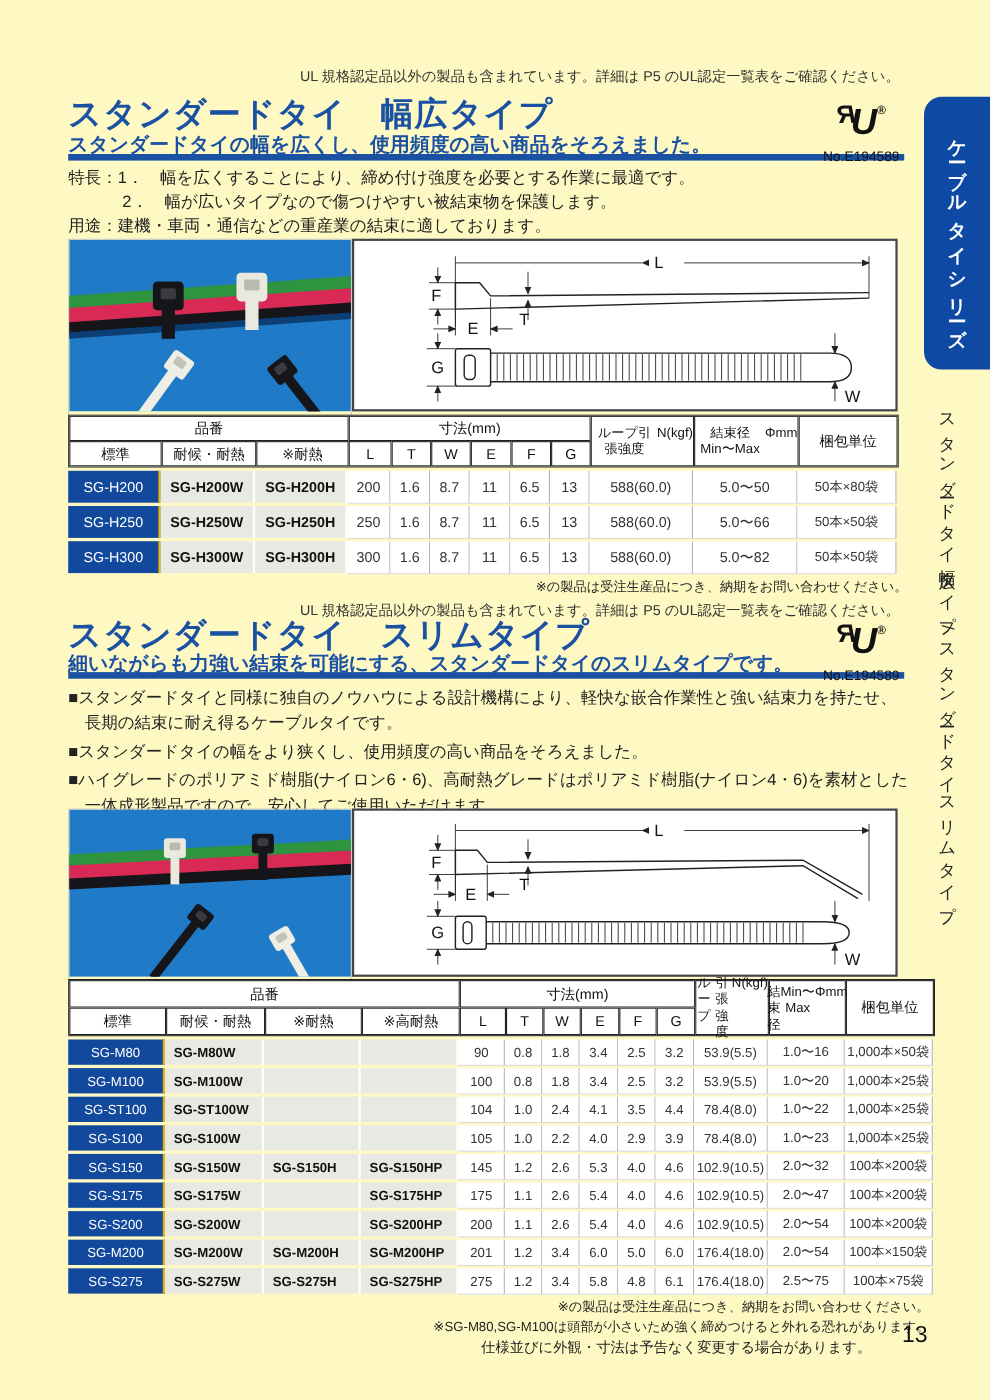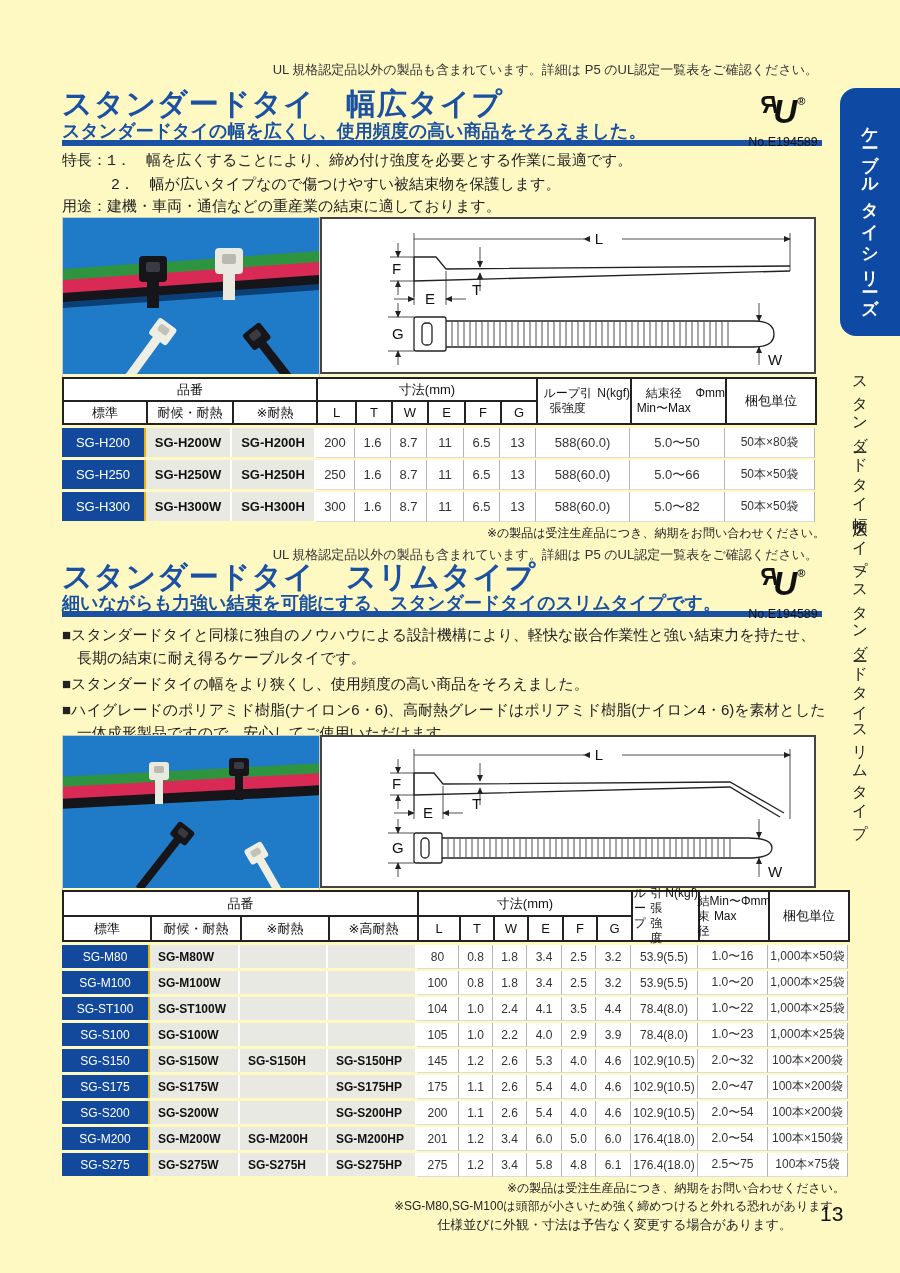--- a/index.html
+++ b/index.html
@@ -73,21 +73,21 @@
   <div class="sec-title" style="top:84px;">スタンダードタイ　幅広タイプ</div>
   <div class="sec-sub" style="top:119px;">スタンダードタイの幅を広くし、使用頻度の高い商品をそろえました。</div>
   <div class="sec-bar" style="top:140px;"></div>
 
   <div class="ulmark" style="left:748px;top:84px;">
     <div class="glyph"><span class="ul-r">R</span><span class="ul-u">U</span><span class="ul-reg">®</span></div>
     <div class="ul-no">No.E194589</div>
   </div>
 
   <div class="body-text" style="top:151px;">
-    <p style="margin:0;font-family:Liberation Mono, monospace;">特長：1．　幅を広くすることにより、締め付け強度を必要とする作業に最適です。</p>
+    <p style="margin:0;">特長：1．　幅を広くすることにより、締め付け強度を必要とする作業に最適です。</p>
     <p style="margin:0;">　　　 2．　幅が広いタイプなので傷つけやすい被結束物を保護します。</p>
     <p style="margin:0;">用途：建機・車両・通信などの重産業の結束に適しております。</p>
   </div>
 
   <div class="photo" style="top:217px;">
     <svg width="256" height="156" viewBox="0 0 256 156">
       <rect x="0" y="0" width="256" height="156" fill="#1f7ac7"></rect>
       <g transform="rotate(-4 128 60)">
         <rect x="-10" y="42" width="280" height="13" fill="#2f9440"></rect>
         <rect x="-10" y="53" width="280" height="15" fill="#d92a55"></rect>
@@ -466,21 +466,21 @@
       <div class="hcell">E</div>
       <div class="hcell">F</div>
       <div class="hcell">G</div>
     </div>
     <div id="t2body">
         <div class="grid g2 drow">
           <div class="cell c-std">SG-M80</div>
           <div class="cell c-alt">SG-M80W</div>
           <div class="cell c-alt"></div>
           <div class="cell c-alt"></div>
-          <div class="cell c-num">80</div>
+          <div class="cell c-num">90</div>
           <div class="cell c-num">0.8</div>
           <div class="cell c-num">1.8</div>
           <div class="cell c-num">3.4</div>
           <div class="cell c-num">2.5</div>
           <div class="cell c-num">3.2</div>
           <div class="cell c-num">53.9(5.5)</div>
           <div class="cell c-num">1.0〜16</div>
           <div class="cell c-num c-pack">1,000本×50袋</div>
         </div>
         <div class="grid g2 drow">

